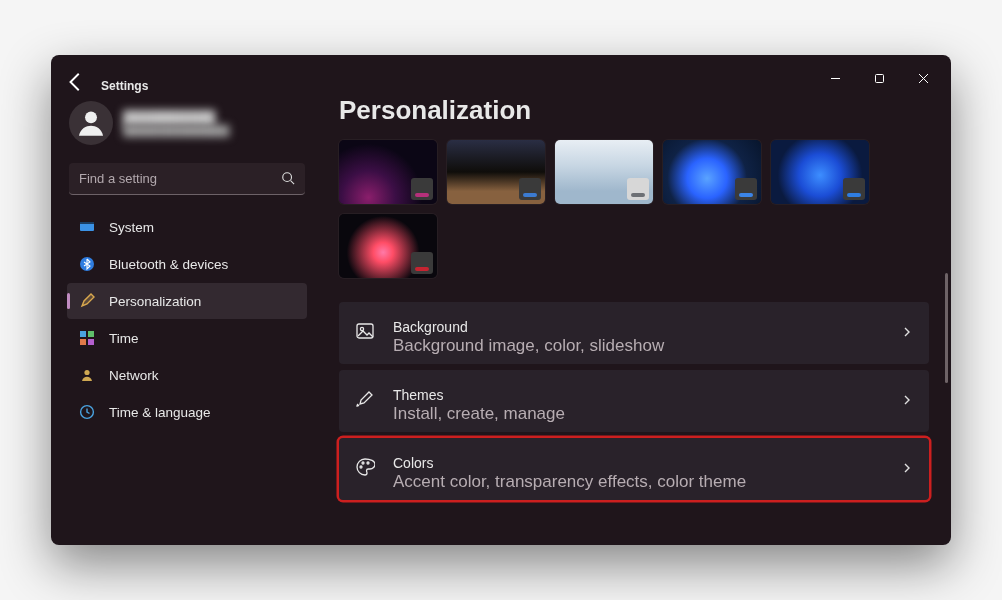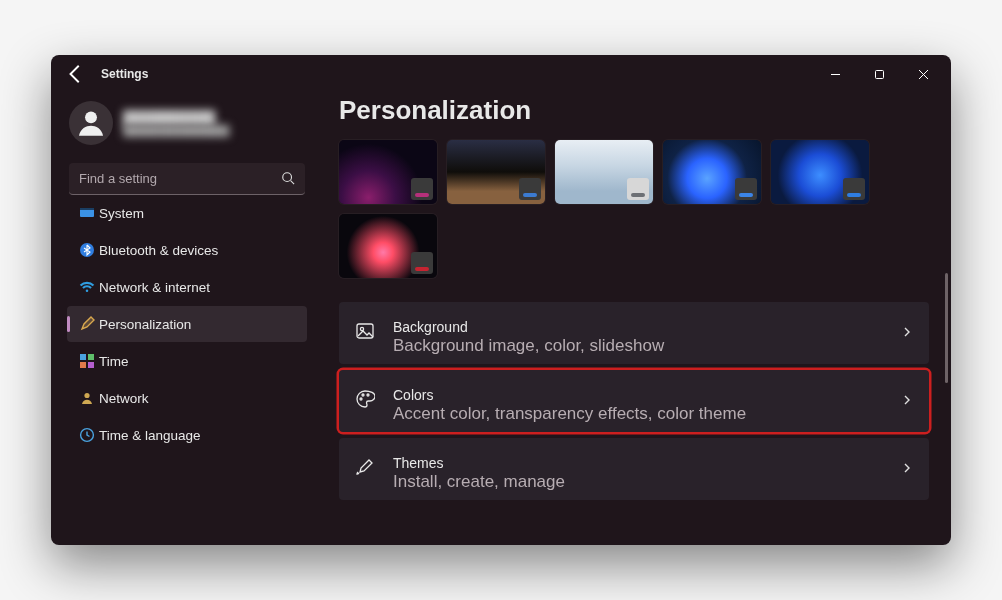--- a/index.html
+++ b/index.html
@@ -7,45 +7,45 @@
   .window {
     width: 900px; height: 490px;
     background: #1f151b;
     border-radius: 8px;
     box-shadow: 0 20px 50px rgba(0,0,0,.45);
     position: relative;
     overflow: hidden;
     color: #e8e8e8;
   }
   
-  .titlebar { display:flex; align-items:center; height:38px; padding:0 6px 0 14px; }
+  .titlebar { display:flex; align-items:flex-end; height:38px; padding:0 6px 0 14px; }
   .back { width:22px; height:22px; display:flex; align-items:center; justify-content:center; color:#fff; cursor:pointer;}
   .title { font-size:12px; margin-left:14px; font-weight:600;}
   .winbtns { margin-left:auto; display:flex; }
   .winbtn { width:44px; height:30px; display:flex; align-items:center; justify-content:center; color:#fff; cursor:pointer;}
   .winbtn svg { width:11px; height:11px; }
   
   .body { display:flex; height:calc(100% - 38px); }
   .sidebar { width:268px; padding:4px 12px 0 16px; display:flex; flex-direction:column; }
   .profile { display:flex; align-items:center; gap:10px; padding:4px 2px 14px 2px;}
   .avatar { width:44px; height:44px; border-radius:50%; background:#3a3136; display:flex; align-items:center; justify-content:center;}
   .avatar svg { width:34px; height:34px; fill:#efefef;}
   .profile-name { font-size:13px; font-weight:600; filter: blur(4px); color:#c9c9c9;}
   .profile-email { font-size:10px; color:#a0a0a0; filter: blur(4px);}
-  .search { position:relative; margin:4px 2px 0 2px;}
+  .search { position:relative; margin:4px 2px 14px 2px;}
   .search input {
     width:100%; height:32px; border:none; border-radius:4px;
     background:#2b2026; color:#ddd; font-size:13px; padding:0 32px 0 10px;
     border-bottom:1px solid #6d6268;
   }
   .search input::placeholder{color:#b2a8ad;}
   .search .icon { position:absolute; right:10px; top:8px; width:14px; height:14px; color:#ddd;}
   .nav { display:flex; flex-direction:column; gap:1px; }
   .nav-item {
-    display:flex; align-items:center; gap:4px;
+    display:flex; align-items:center; gap:14px;
     height:36px; padding:0 10px 0 12px; border-radius:4px;
     font-size:13.5px; cursor:pointer; position:relative;
   }
   .nav-item.active{ background:#332930;}
   .nav-item.active::before{
     content:""; position:absolute; left:0; top:10px; bottom:10px; width:3px;
     border-radius:2px; background:#c18bc1;
   }
   .nav-ico { width:16px; height:16px; display:flex; align-items:center; justify-content:center;}
   .nav-ico svg{width:16px;height:16px;}
@@ -154,28 +154,20 @@
         </div>
         <div class="nav-item">
           <span class="nav-ico">
               <svg viewBox="0 0 16 16">
                 <circle cx="8" cy="8" r="7" fill="#2f7de0"></circle>
                 <path d="M8 3v10l3-3-6-4m0 4 6-4-3-3" stroke="#fff" stroke-width="1.1" fill="none"></path>
               </svg>
             </span>
           <span>Bluetooth &amp; devices</span>
         </div>
-        <div class="nav-item">
-          <span class="nav-ico">
-              <svg viewBox="0 0 16 16" fill="#2f9de0">
-                <path d="M8 13a1.3 1.3 0 100-2.6 1.3 1.3 0 000 2.6zM3.2 8.2a7 7 0 019.6 0l-1.5 1.5a5 5 0 00-6.6 0zM.8 5.8a10.3 10.3 0 0114.4 0l-1.5 1.5a8.2 8.2 0 00-11.4 0z"></path>
-              </svg>
-            </span>
-          <span>Network &amp; internet</span>
-        </div>
         <div class="nav-item active">
           <span class="nav-ico">
               <svg viewBox="0 0 16 16" fill="none" stroke="#d9a84e" stroke-width="1.4">
                 <path d="M3 13l2-5 7-7 3 3-7 7-5 2z" fill="#d9a84e" fill-opacity=".25"></path>
               </svg>
             </span>
           <span>Personalization</span>
         </div>
         <div class="nav-item">
           <span class="nav-ico">
@@ -249,20 +241,36 @@
         <span class="setting-ico">
           <svg viewBox="0 0 20 20" fill="none" stroke="currentColor" stroke-width="1.3">
               <rect x="2" y="3" width="16" height="14" rx="2"></rect>
               <circle cx="7" cy="8" r="1.6"></circle>
               <path d="M3 15l5-5 4 4 2-2 4 4"></path>
             </svg>
         </span>
         <div class="setting-txt">
           <div class="setting-title">Background</div>
           <div class="setting-sub">Background image, color, slideshow</div>
+        </div>
+        <span class="chev"><svg viewBox="0 0 12 12" fill="none" stroke="currentColor" stroke-width="1.4">
+              <path d="M4 2l4 4-4 4"></path>
+            </svg></span>
+      </div>
+
+      <div class="setting-row">
+        <span class="setting-ico">
+          <svg viewBox="0 0 20 20" fill="none" stroke="currentColor" stroke-width="1.3">
+              <path d="M14 3l3 3-8 8-4 1 1-4 8-8z"></path>
+              <path d="M4 16c-1 1-2 1-2 1s0-1 1-2"></path>
+            </svg>
+        </span>
+        <div class="setting-txt">
+          <div class="setting-title">Themes</div>
+          <div class="setting-sub">Install, create, manage</div>
         </div>
         <span class="chev"><svg viewBox="0 0 12 12" fill="none" stroke="currentColor" stroke-width="1.4">
               <path d="M4 2l4 4-4 4"></path>
             </svg></span>
       </div>
 
       <div class="setting-row highlight">
         <span class="setting-ico">
           <svg viewBox="0 0 20 20" fill="none" stroke="currentColor" stroke-width="1.3">
               <path d="M10 2a8 8 0 100 16c1.6 0 2-1 2-2 0-.8-.5-1.4-.5-2.2 0-1 .8-1.8 1.8-1.8H15a5 5 0 005-5c0-2.8-4.5-5-10-5z"></path>
@@ -273,33 +281,17 @@
         </span>
         <div class="setting-txt">
           <div class="setting-title">Colors</div>
           <div class="setting-sub">Accent color, transparency effects, color theme</div>
         </div>
         <span class="chev"><svg viewBox="0 0 12 12" fill="none" stroke="currentColor" stroke-width="1.4">
               <path d="M4 2l4 4-4 4"></path>
             </svg></span>
       </div>
 
-      <div class="setting-row">
-        <span class="setting-ico">
-          <svg viewBox="0 0 20 20" fill="none" stroke="currentColor" stroke-width="1.3">
-              <path d="M14 3l3 3-8 8-4 1 1-4 8-8z"></path>
-              <path d="M4 16c-1 1-2 1-2 1s0-1 1-2"></path>
-            </svg>
-        </span>
-        <div class="setting-txt">
-          <div class="setting-title">Themes</div>
-          <div class="setting-sub">Install, create, manage</div>
-        </div>
-        <span class="chev"><svg viewBox="0 0 12 12" fill="none" stroke="currentColor" stroke-width="1.4">
-              <path d="M4 2l4 4-4 4"></path>
-            </svg></span>
-      </div>
-
     </div>
   </div>
 
   <div class="scroll-ind"></div>
 </div>
 
 </body></html>

